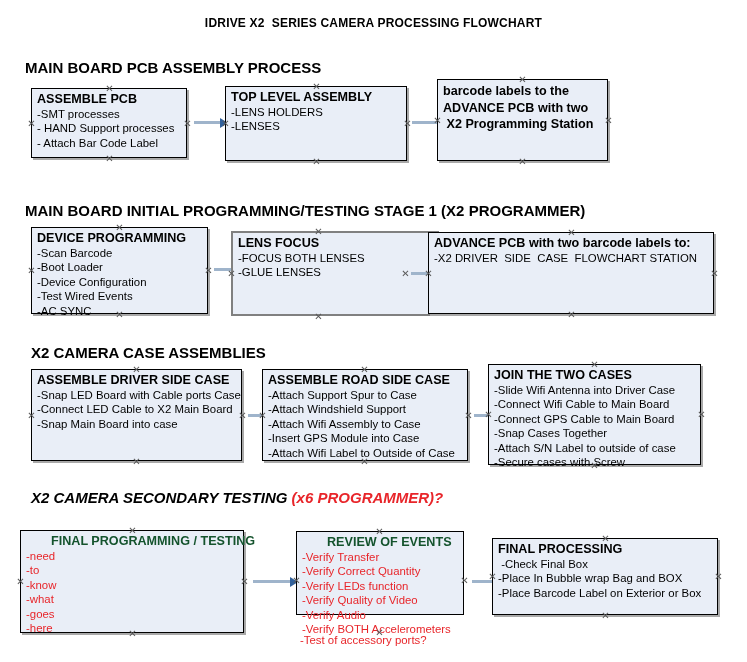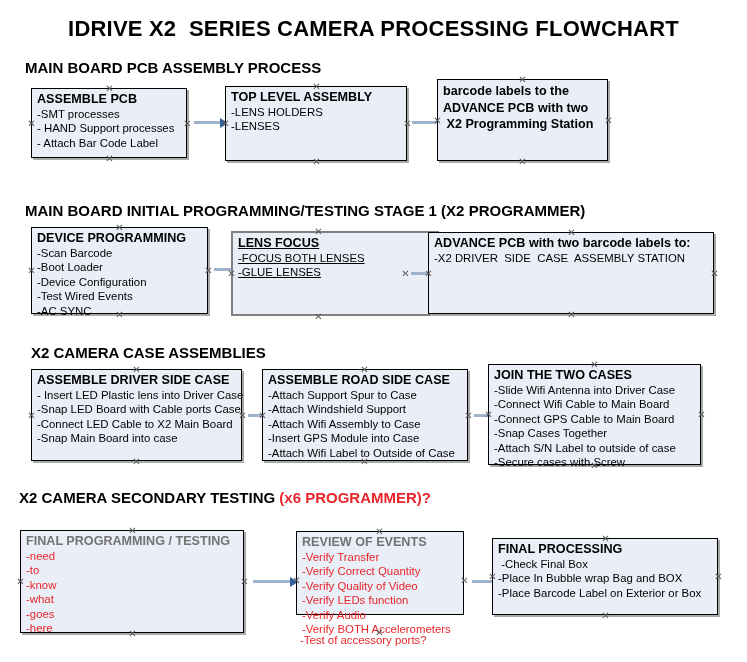--- a/index.html
+++ b/index.html
@@ -12,21 +12,21 @@
     position: relative;
     font-family: "Liberation Sans", sans-serif;
     overflow: hidden;
   }
   #canvas { position: absolute; inset: 0; }
 
   .chart-title {
     position: absolute;
     left: 0; top: 16px; width: 747px;
     text-align: center;
-    font-size: 22px;
+    font-size: 12px;
     font-weight: bold;
     letter-spacing: 0.2px;
     color: #000000;
     white-space: pre;
   }
 
   .section-head {
     position: absolute;
     font-size: 15px;
     font-weight: bold;
@@ -54,21 +54,21 @@
     color: #000000;
     line-height: 14.5px;
     white-space: pre;
   }
   .box .b-line {
     font-size: 11.4px;
     color: #000000;
     line-height: 14.6px;
     white-space: pre;
   }
-  .box.red .b-title { color: #737373; }
+  .box.red .b-title { color: #14532d; margin-left: 25px; }
   .box.red .b-line  { color: #e8252a; }
   .box.red { border: 1px solid #000000; }
 
   .box.multiline-title .b-title { line-height: 16.5px; }
 
   
   .arrow {
     position: absolute;
     height: 3px;
     background: #9fb4cb;
@@ -157,46 +157,45 @@
     <div class="b-line">-Test Wired Events</div>
     <div class="b-line">-AC SYNC</div>
   </div>
   <div class="handle" style="left:115px; top:223px;"></div>
   <div class="handle" style="left:27px; top:266px;"></div>
   <div class="handle" style="left:204px; top:266px;"></div>
   <div class="handle" style="left:115px; top:310px;"></div>
 
   <div class="arrow" style="left:214px; top:268px; width:18px;"></div>
 
-  <div class="box thick" style="left:231px; top:231px; width:208px; height:85px;text-decoration:underline;">
+  <div class="box thick" style="left:231px; top:231px; width:208px; height:85px;">
     <div class="b-title">LENS FOCUS</div>
     <div class="b-line">-FOCUS BOTH LENSES</div>
     <div class="b-line">-GLUE LENSES</div>
   </div>
   <div class="handle" style="left:314px; top:227px;"></div>
   <div class="handle" style="left:227px; top:269px;"></div>
   <div class="handle" style="left:401px; top:269px;"></div>
   <div class="handle" style="left:314px; top:312px;"></div>
 
   <div class="arrow" style="left:411px; top:272px; width:21px;"></div>
 
   <div class="box" style="left:428px; top:232px; width:286px; height:82px;">
     <div class="b-title">ADVANCE PCB with two barcode labels to:</div>
-    <div class="b-line">-X2 DRIVER  SIDE  CASE  ASSEMBLY STATION</div>
+    <div class="b-line">-X2 DRIVER  SIDE  CASE  FLOWCHART STATION</div>
   </div>
   <div class="handle" style="left:567px; top:228px;"></div>
   <div class="handle" style="left:424px; top:269px;"></div>
   <div class="handle" style="left:710px; top:269px;"></div>
   <div class="handle" style="left:567px; top:310px;"></div>
 
   <div class="section-head" style="left:31px; top:344px;">X2 CAMERA CASE ASSEMBLIES</div>
 
   <div class="box" style="left:31px; top:369px; width:211px; height:92px;">
     <div class="b-title">ASSEMBLE DRIVER SIDE CASE</div>
-    <div class="b-line">- Insert LED Plastic lens into Driver Case</div>
     <div class="b-line">-Snap LED Board with Cable ports Case</div>
     <div class="b-line">-Connect LED Cable to X2 Main Board</div>
     <div class="b-line">-Snap Main Board into case</div>
   </div>
   <div class="handle" style="left:132px; top:365px;"></div>
   <div class="handle" style="left:27px; top:411px;"></div>
   <div class="handle" style="left:238px; top:411px;"></div>
   <div class="handle" style="left:132px; top:457px;"></div>
 
   <div class="arrow" style="left:248px; top:414px; width:19px;"></div>
@@ -223,21 +222,21 @@
     <div class="b-line">-Connect GPS Cable to Main Board</div>
     <div class="b-line">-Snap Cases Together</div>
     <div class="b-line">-Attach S/N Label to outside of case</div>
     <div class="b-line">-Secure cases with Screw</div>
   </div>
   <div class="handle" style="left:590px; top:360px;"></div>
   <div class="handle" style="left:484px; top:410px;"></div>
   <div class="handle" style="left:697px; top:410px;"></div>
   <div class="handle" style="left:590px; top:461px;"></div>
 
-  <div class="section-head" style="left:19px; top:489px;"><span>X2 CAMERA SECONDARY TESTING </span><span class="accent">(x6 PROGRAMMER)?</span></div>
+  <div class="section-head" style="left:31px; top:489px;font-style:italic;"><span>X2 CAMERA SECONDARY TESTING </span><span class="accent">(x6 PROGRAMMER)?</span></div>
 
   <div class="box red" style="left:20px; top:530px; width:224px; height:103px;">
     <div class="b-title">FINAL PROGRAMMING / TESTING</div>
     <div class="b-line">-need</div>
     <div class="b-line">-to</div>
     <div class="b-line">-know</div>
     <div class="b-line">-what</div>
     <div class="b-line">-goes</div>
     <div class="b-line">-here</div>
   </div>
@@ -245,22 +244,22 @@
   <div class="handle" style="left:16px; top:577px;"></div>
   <div class="handle" style="left:240px; top:577px;"></div>
   <div class="handle" style="left:128px; top:629px;"></div>
 
   <div class="arrow" style="left:253px; top:580px; width:38px;"></div>
 
   <div class="box red thick" style="left:296px; top:531px; width:168px; height:84px;">
     <div class="b-title">REVIEW OF EVENTS</div>
     <div class="b-line">-Verify Transfer</div>
     <div class="b-line">-Verify Correct Quantity</div>
+    <div class="b-line">-Verify LEDs function</div>
     <div class="b-line">-Verify Quality of Video</div>
-    <div class="b-line">-Verify LEDs function</div>
     <div class="b-line">-Verify Audio</div>
     <div class="b-line">-Verify BOTH Accelerometers</div>
   </div>
   <div class="overflow-line" style="left:300px; top:633px;">-Test of accessory ports?</div>
   <div class="handle" style="left:375px; top:527px;"></div>
   <div class="handle" style="left:292px; top:576px;"></div>
   <div class="handle" style="left:460px; top:576px;"></div>
   <div class="handle" style="left:375px; top:628px;"></div>
 
   <div class="arrow" style="left:472px; top:580px; width:36px;"></div>

